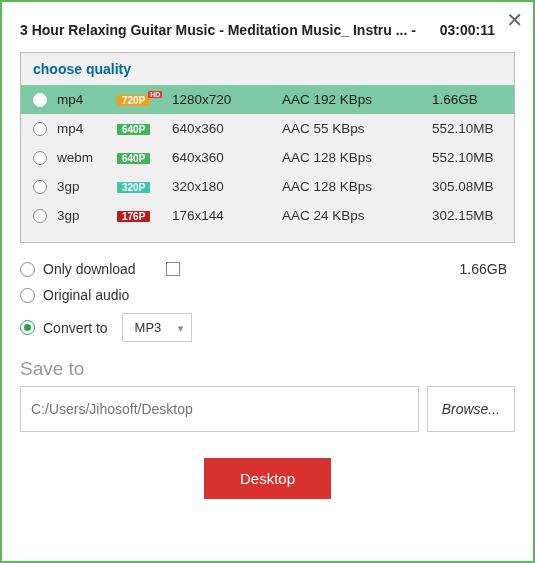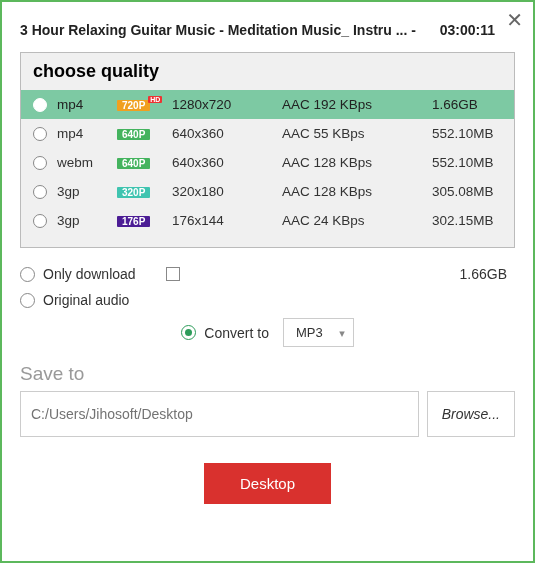--- a/index.html
+++ b/index.html
@@ -22,21 +22,21 @@
   margin-bottom: 14px; margin-top: 4px;
   padding-right: 20px;
 }
 .title-row .ttl { flex: 1; white-space: nowrap; overflow: hidden; text-overflow: ellipsis; }
 .quality-box {
   border: 1px solid #bbb;
   background: #f0f0f0;
   padding: 8px 0 12px 0;
 }
 .quality-header {
-  font-weight: 700; font-size: 18px; color: #000000;
+  font-weight: 700; font-size: 14px; color: #0369a1;
   padding: 0 12px 8px 12px;
 }
 .q-row {
   display: flex; align-items: center;
   padding: 7px 12px;
   font-size: 13.5px; color: #333;
   cursor: pointer;
 }
 .q-row.selected { background: #7dc9a3; color: #222; }
 .radio {
@@ -54,21 +54,21 @@
 .fmt { width: 60px; }
 .badge-wrap { width: 55px; }
 .badge {
   display: inline-block; padding: 0 5px;
   font-size: 10px; font-weight: 700; color: #fff;
   border-radius: 1px; position: relative;
 }
 .badge.b-720 { background: #f0a020; }
 .badge.b-640 { background: #44b35e; }
 .badge.b-320 { background: #3fc4b0; }
-.badge.b-176 { background: #4c1d95; }
+.badge.b-176 { background: #b91c1c; }
 .hd {
   position: absolute; top: -4px; right: -12px;
   background: #e33; color: #fff; font-size: 7px;
   padding: 0 2px; border-radius: 1px;
 }
 .res { width: 110px; }
 .codec { width: 150px; }
 .size { flex: 1; }
 
 .opts { margin-top: 18px; font-size: 14px; color: #333; }
@@ -81,21 +81,21 @@
 }
 .oradio.on { border-color: #2d9c5a; }
 .oradio.on::after { content: ""; width: 7px; height: 7px; border-radius: 50%; background: #2d9c5a; }
 .ocheck {
   width: 14px; height: 14px; border: 1.5px solid #888;
   margin-right: 8px; cursor: pointer;
 }
 .opt-line1 .spacer { width: 30px; }
 .opt-line1 .rsize { margin-left: auto; margin-right: 8px; }
 .opt-line2 { display: flex; align-items: center; margin-bottom: 10px; }
-.opt-line3 { display: flex; align-items: center; margin-bottom: 16px; justify-content: center; }
+.opt-line3 { display: flex; align-items: center; margin-bottom: 16px; }
 .select {
   border: 1px solid #ccc; padding: 6px 30px 6px 12px;
   margin-left: 14px; position: relative; font-size: 13px;
   cursor: pointer; background: #fff;
 }
 .select .chev { position: absolute; right: 8px; top: 50%; transform: translateY(-50%); color: #888; font-size: 11px; }
 
 .saveto { color: #999; font-size: 19px; margin-bottom: 6px; }
 .path-row { display: flex; gap: 8px; }
 .path-input {

